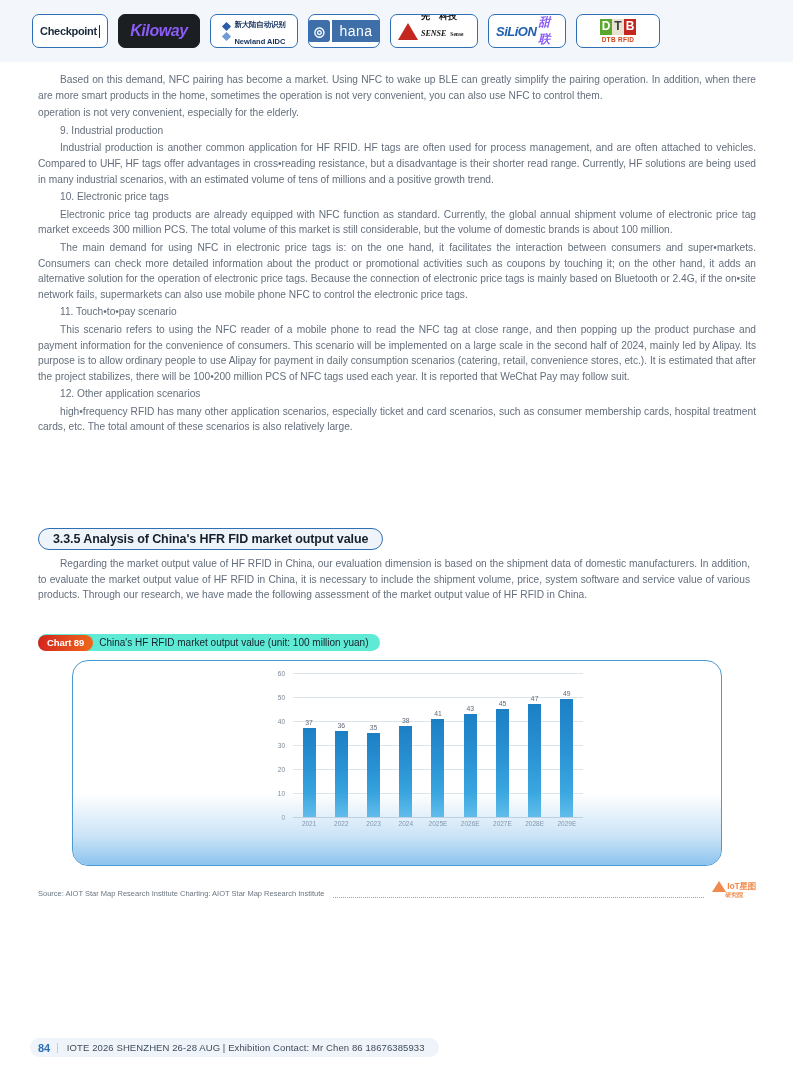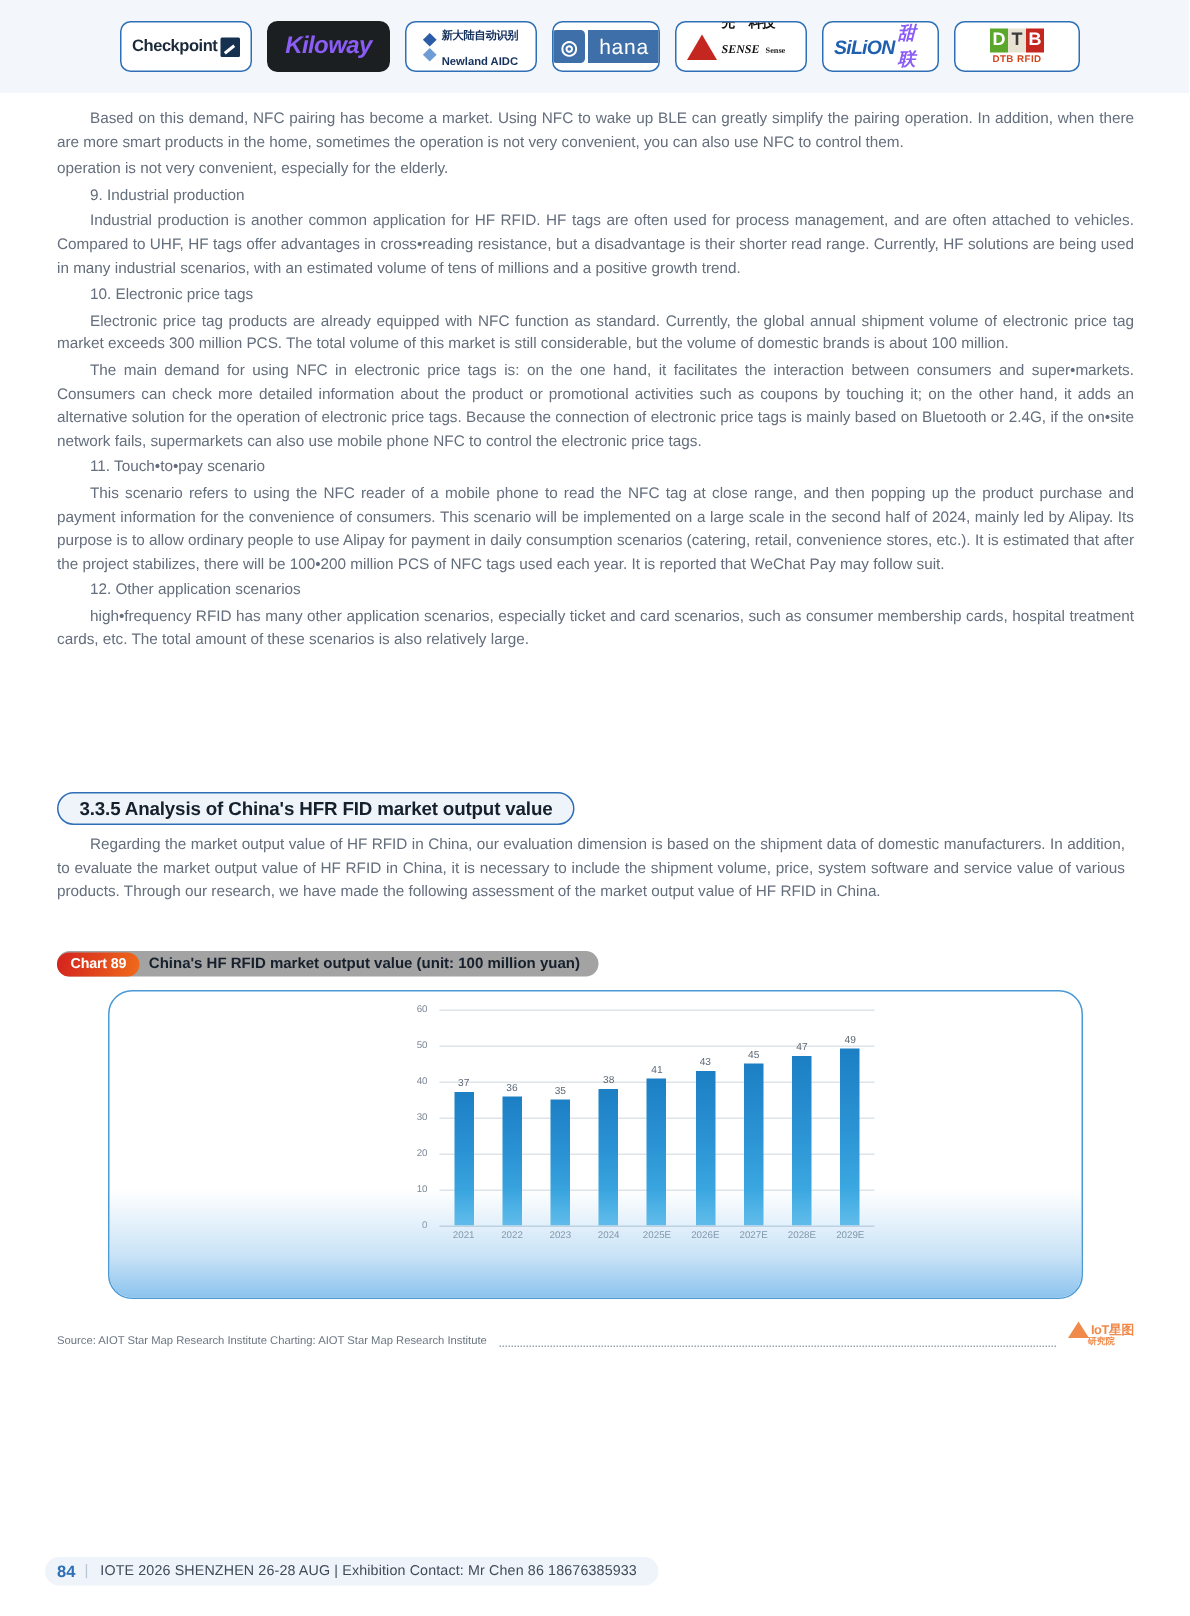--- a/index.html
+++ b/index.html
@@ -36,21 +36,21 @@
     background: #ffffff;
     display: flex;
     align-items: center;
     justify-content: center;
     box-sizing: border-box;
     padding: 0 7px;
     overflow: hidden;
   }
   .logo-card.dark { background: #1c1f21; border-color: #1c1f21; }
 
-  .lg-checkpoint { width: 88px; margin-left: 48px; }
+  .lg-checkpoint { width: 76px; }
   .lg-checkpoint .cp-text {
     font-size: 11px; font-weight: bold; color: #1b2a3a;
     letter-spacing: -0.3px; font-family: "Liberation Sans", sans-serif;
   }
   .lg-checkpoint .cp-mark {
     display: inline-block; width: 13px; height: 13px; background: #16314f;
     margin-left: 2px; position: relative; border-radius: 1px;
   }
   .lg-checkpoint .cp-mark::after {
     content: ""; position: absolute; left: 2px; top: 7px; width: 8px; height: 2px;
@@ -140,39 +140,39 @@
     position: absolute;
     left: 38px; top: 556px;
     width: 712px;
   }
 
   
   .chart-caption {
     position: absolute;
     left: 38px; top: 634px;
     height: 17px;
-    background: #a3a3a3;
+    background: #5eead4;
     border-radius: 9px;
     display: inline-flex;
     align-items: center;
     padding-right: 12px;
   }
   .chart-badge {
     background: linear-gradient(100deg, #d4231e 0%, #ef6a1a 100%);
     color: #ffffff;
     font-size: 9.5px;
     font-weight: bold;
     border-radius: 9px;
     padding: 2.5px 9px;
     margin-right: 6px;
     letter-spacing: -0.1px;
     white-space: nowrap;
   }
   .chart-caption-text {
-    font-size: 10px; font-weight: bold; color: #16202c; white-space: nowrap;
+    font-size: 10px; font-weight: normal; color: #16202c; white-space: nowrap;
   }
 
   
   .chart-frame {
     position: absolute;
     left: 72px; top: 660px;
     width: 648px;
     height: 204px;
     border: 1.3px solid #4a9ad6;
     border-radius: 16px;

